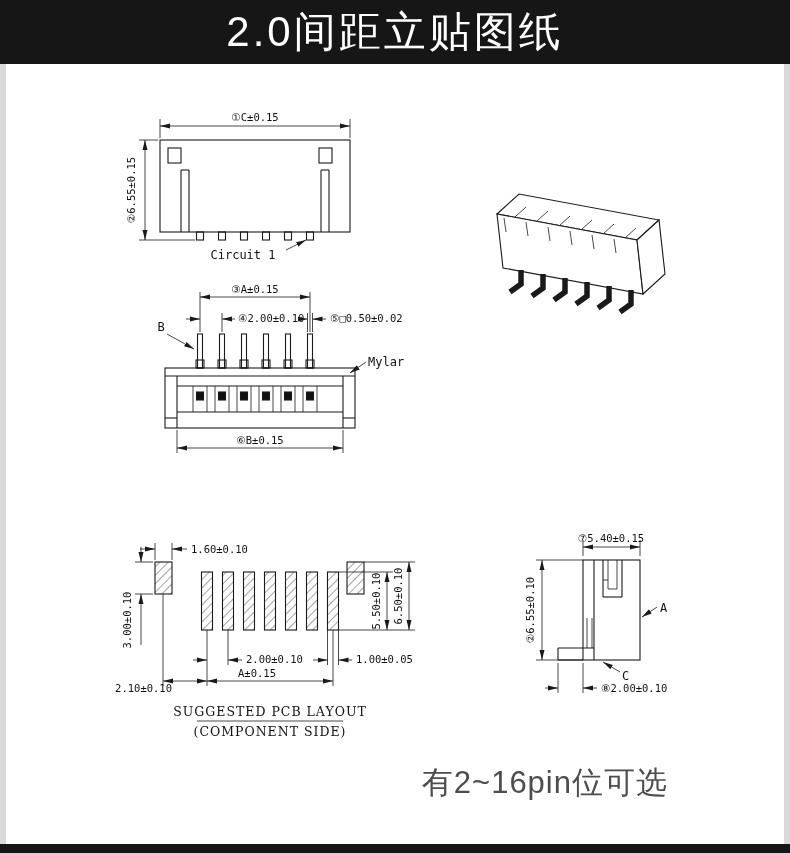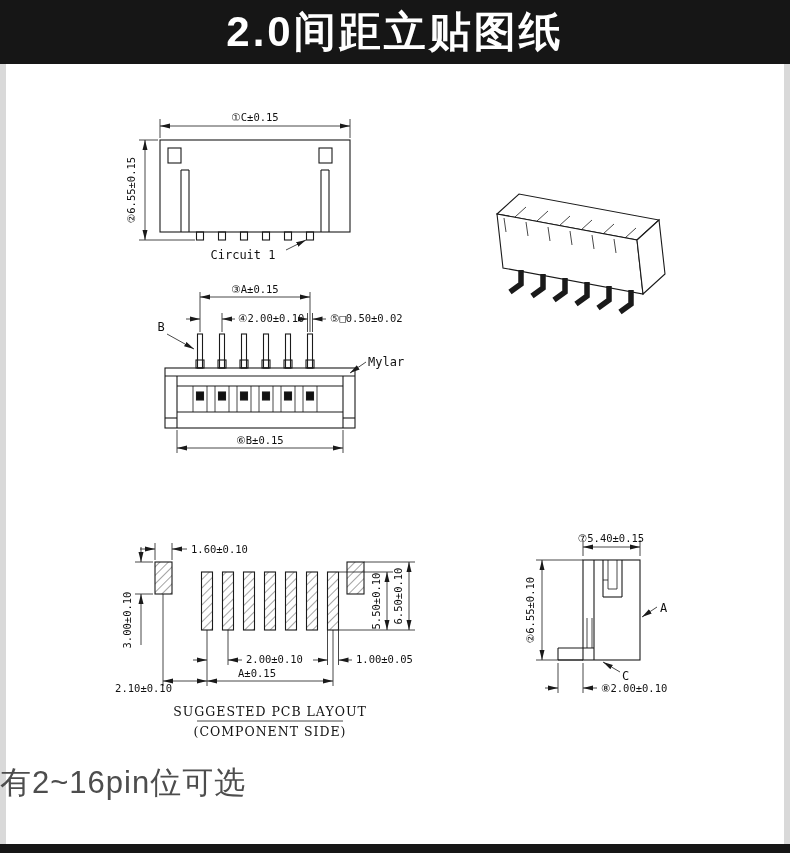--- a/index.html
+++ b/index.html
@@ -7,30 +7,30 @@
   body {
     position:relative; overflow:hidden; background:#ffffff;
     font-family:"Liberation Sans", sans-serif;
   }
   .banner {
     position:absolute; top:0; left:0; width:790px; height:64px;
     background:var(--banner-bg,#161616); z-index:3;
     display:flex; align-items:center; justify-content:center;
   }
   .banner h1 {
-    color:var(--banner-text,#ffffff); font-size:42px; font-weight:bold; letter-spacing:3px;
+    color:var(--banner-text,#ffffff); font-size:42px; font-weight:normal; letter-spacing:3px;
   }
   .gutter { position:absolute; top:64px; bottom:9px; width:6px;
     background:var(--page-gutter,#d9d9d9); z-index:2; }
   .gutter.left { left:0; } .gutter.right { right:0; }
   .next-banner { position:absolute; bottom:0; left:0; width:790px; height:9px;
     background:var(--banner-bg,#161616); z-index:3; }
   .note {
-    position:absolute; top:760px; left:0; width:650px; height:46px; line-height:46px;
-    text-align:left; font-size:31px; color:var(--note-text,#4d4d4d);
+    position:absolute; top:760px; left:18px; width:650px; height:46px; line-height:46px;
+    text-align:right; font-size:31px; color:var(--note-text,#4d4d4d);
     letter-spacing:1px; z-index:2;
   }
   svg.drawing {
     position:absolute; top:0; left:0; z-index:1;
     stroke:var(--line,#1a1a1a); fill:none; stroke-width:1.1;
   }
   svg.drawing .d { stroke-width:0.8; }
   svg.drawing text {
     stroke:none; fill:#111111;
     font-family:"DejaVu Sans Mono", monospace; font-size:10.5px;

